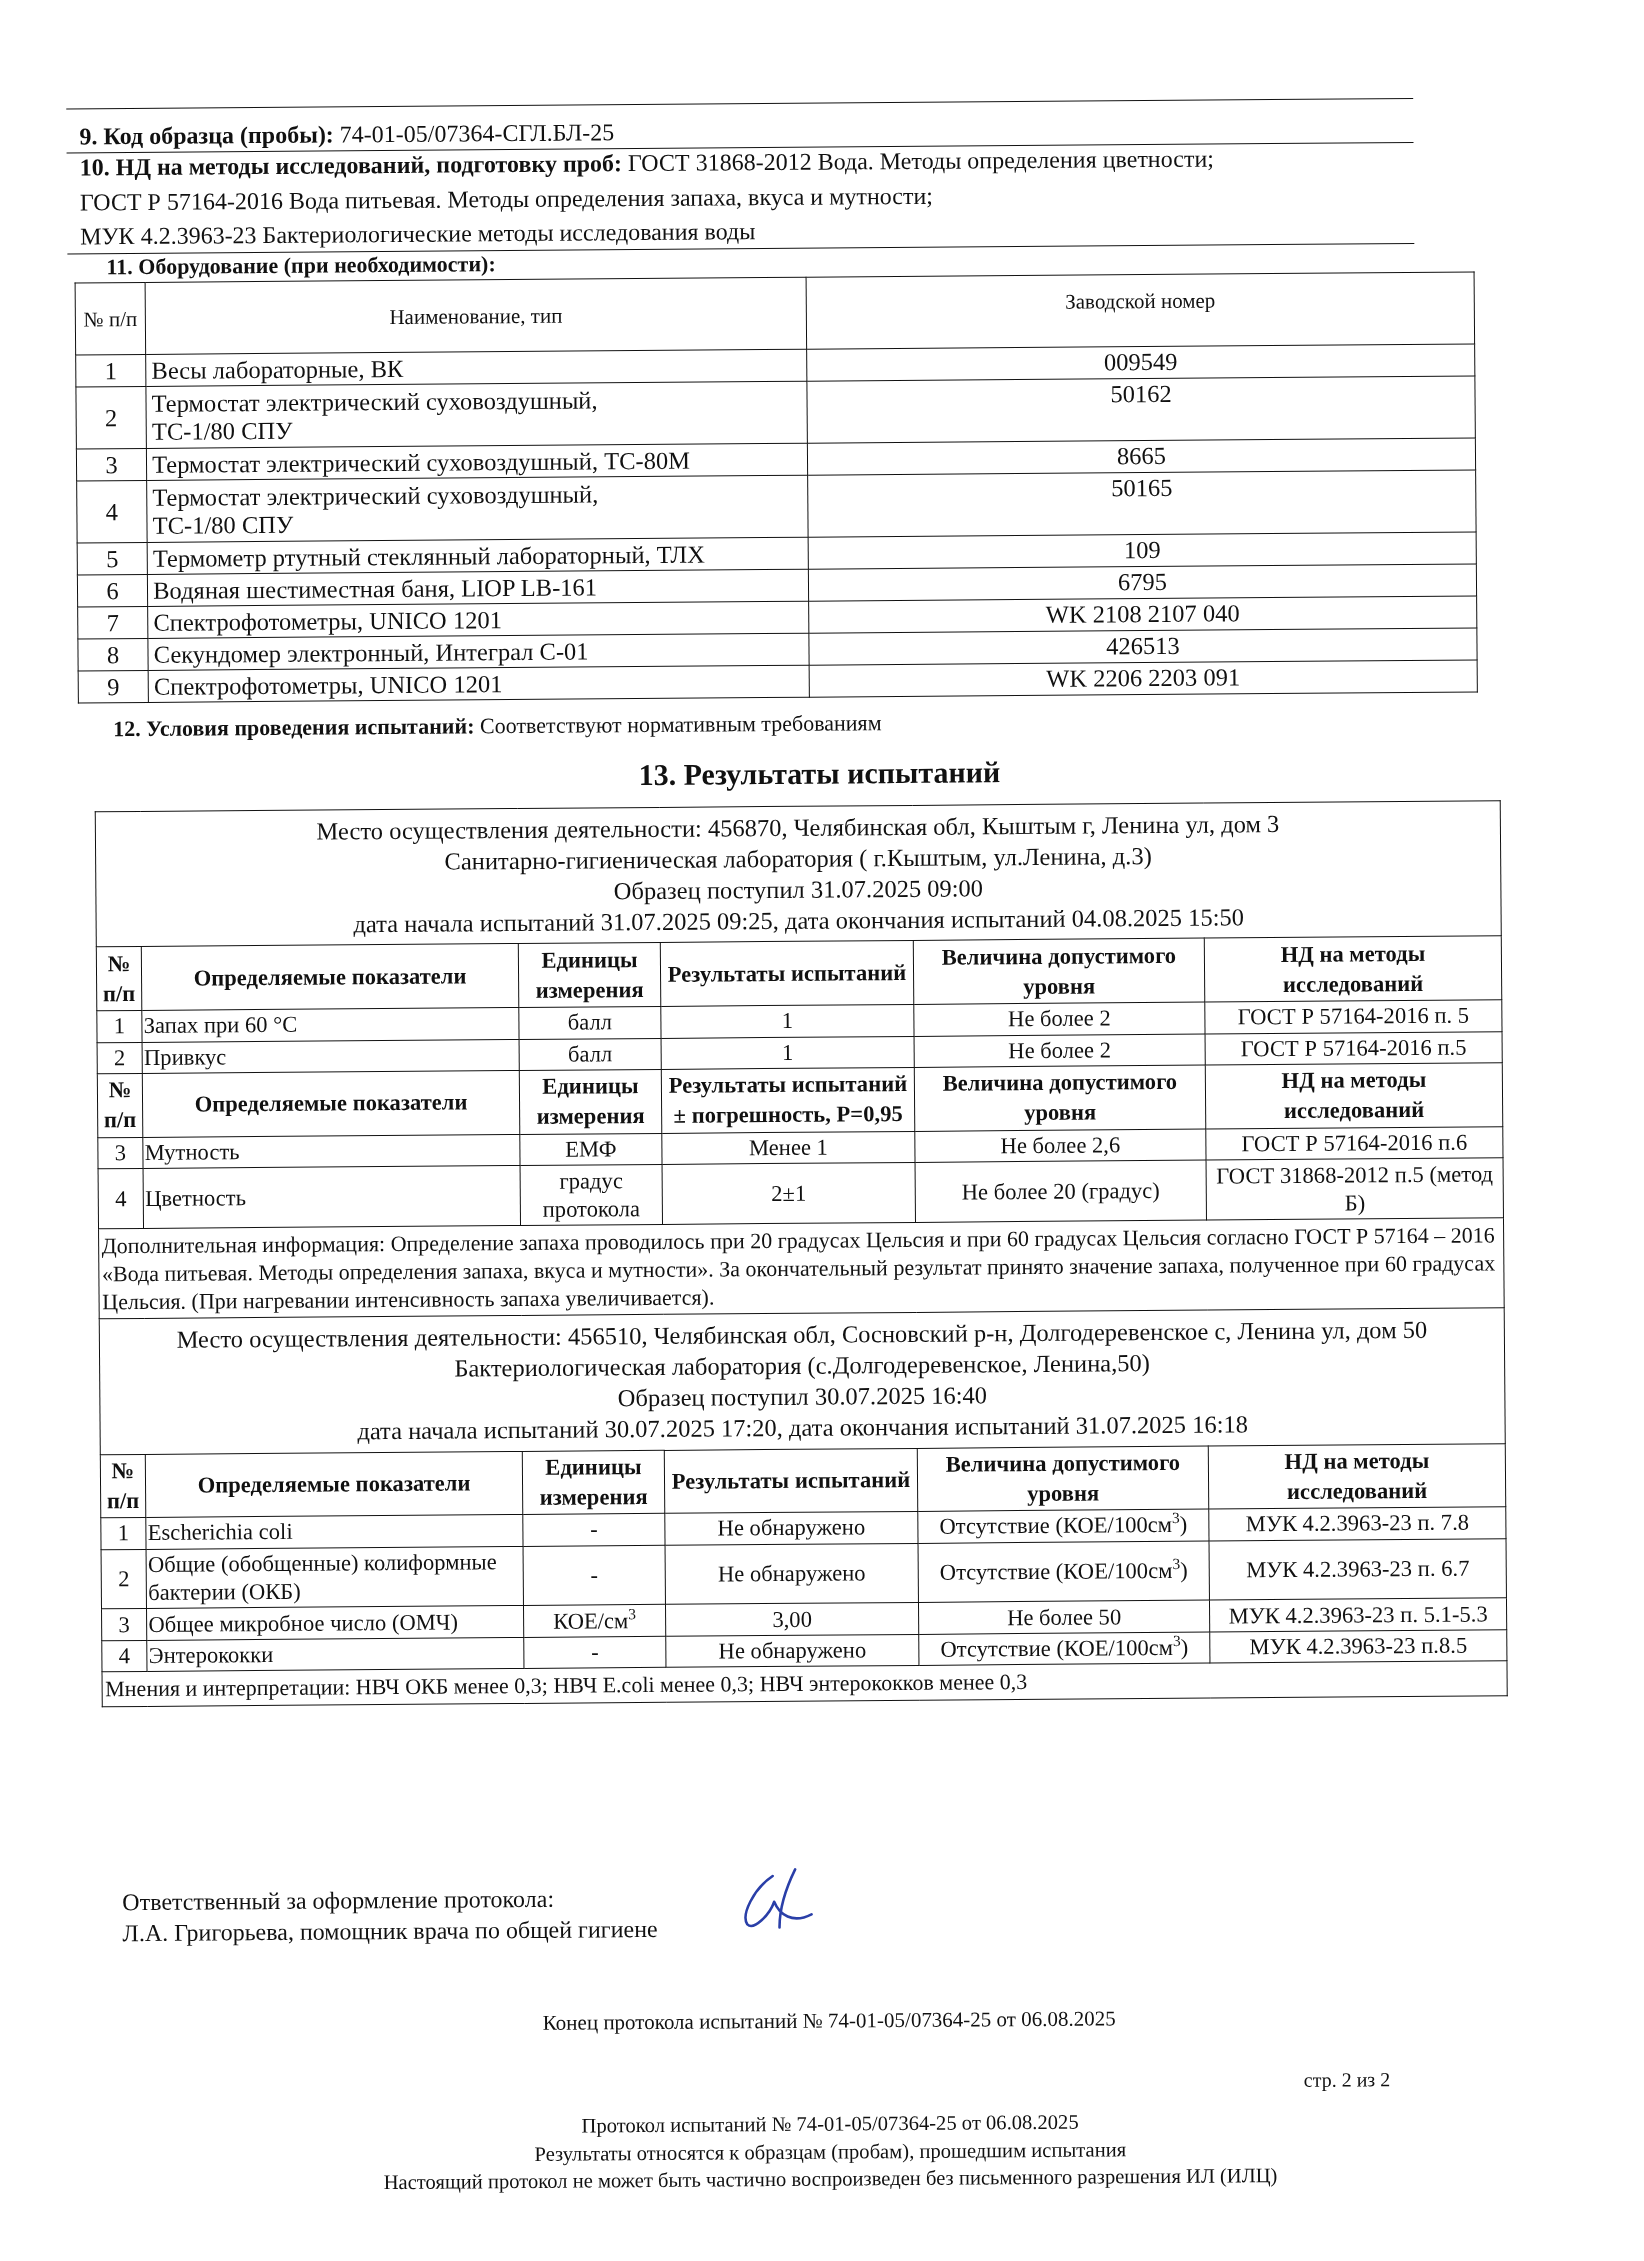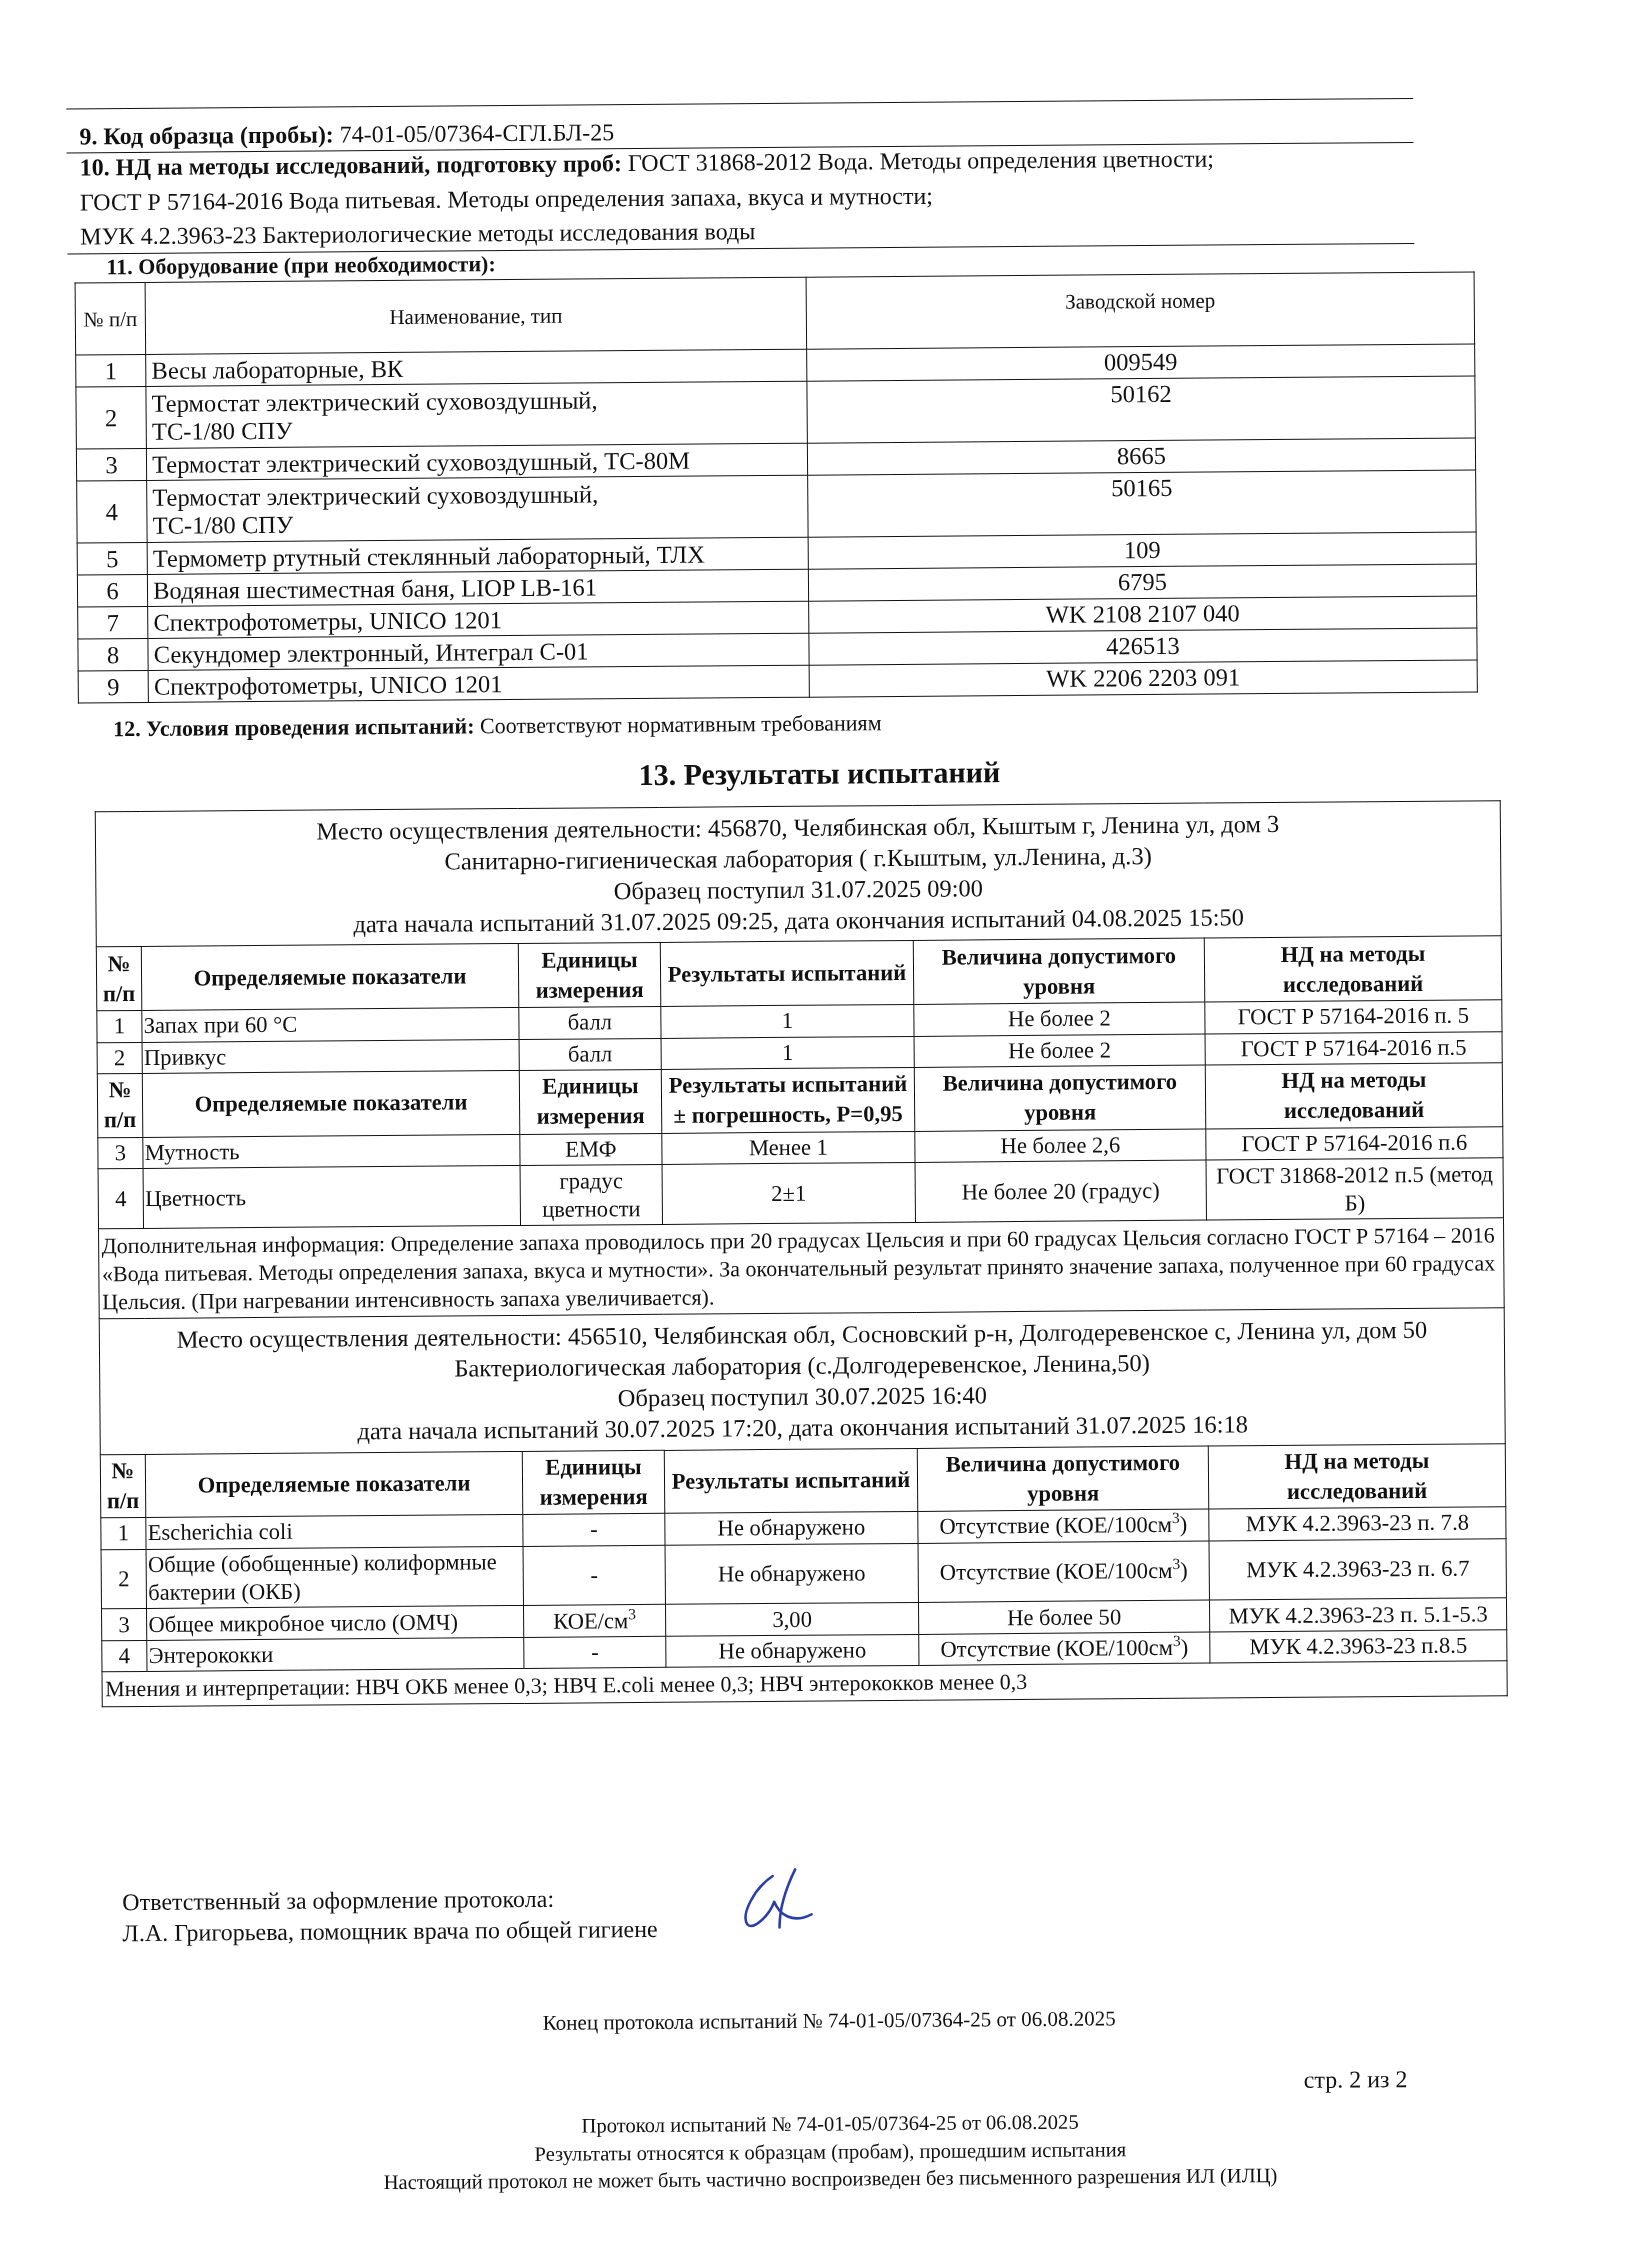--- a/index.html
+++ b/index.html
@@ -174,21 +174,21 @@
       <td class="c">3</td>
       <td class="l" style="padding-left:1.3px;">Мутность</td>
       <td class="c">ЕМФ</td>
       <td class="c">Менее 1</td>
       <td class="c">Не более 2,6</td>
       <td class="c">ГОСТ Р 57164-2016 п.6</td>
     </tr>
     <tr>
       <td class="c">4</td>
       <td class="l" style="padding-left:1.3px;">Цветность</td>
-      <td class="c">градус цветности</td>
+      <td class="c">градус протокола</td>
       <td class="c">2±1</td>
       <td class="c">Не более 20  (градус)</td>
       <td class="c">ГОСТ 31868-2012 п.5 (метод Б)</td>
     </tr>
     <tr>
       <td colspan="6" class="note" style="white-space:normal;">Дополнительная информация: Определение запаха проводилось при 20 градусах Цельсия и при 60 градусах Цельсия согласно ГОСТ Р 57164 – 2016 «Вода питьевая. Методы определения запаха, вкуса и мутности». За окончательный результат принято значение запаха, полученное при 60 градусах Цельсия. (При нагревании интенсивность запаха увеличивается).</td>
     </tr>
 
     <tr>
       <td colspan="6" class="info">
@@ -245,19 +245,19 @@
     </table>
 
   <div class="line" style="left:116px; top:1882px; font-size:24px;">Ответственный за оформление протокола:</div>
   <div class="line" style="left:116px; top:1913px; font-size:24px;">Л.А. Григорьева, помощник врача по общей гигиене</div>
   <svg class="sig" style="left:728px; top:1863px;" width="90" height="71" viewBox="0 0 140 110">
     <path d="M60 20 C 30 40, 10 80, 20 95 C 30 105, 55 80, 62 60 M62 60 C 70 80, 90 95, 120 80 M95 10 C 80 40, 70 70, 70 100" fill="none" stroke="#2a3fa8" stroke-width="4" stroke-linecap="round"></path>
   </svg>
 
   <div class="center-line" style="top:2008px; font-size:21px;">Конец протокола испытаний № 74-01-05/07364-25 от 06.08.2025</div>
 
-  <div class="line" style="left:1296px; top:2069px; font-size:24px;">стр. 2 из 2</div>
+  <div class="line" style="left:1296px; top:2069px; font-size:20px;">стр. 2 из 2</div>
   <div class="center-line" style="top:2111px;">Протокол испытаний № 74-01-05/07364-25 от 06.08.2025</div>
   <div class="center-line" style="top:2139px;">Результаты относятся к образцам (пробам), прошедшим испытания</div>
   <div class="center-line" style="top:2166px;">Настоящий протокол не может быть частично воспроизведен без письменного разрешения ИЛ (ИЛЦ)</div>
 
 </div>
 
 
 </body></html>

